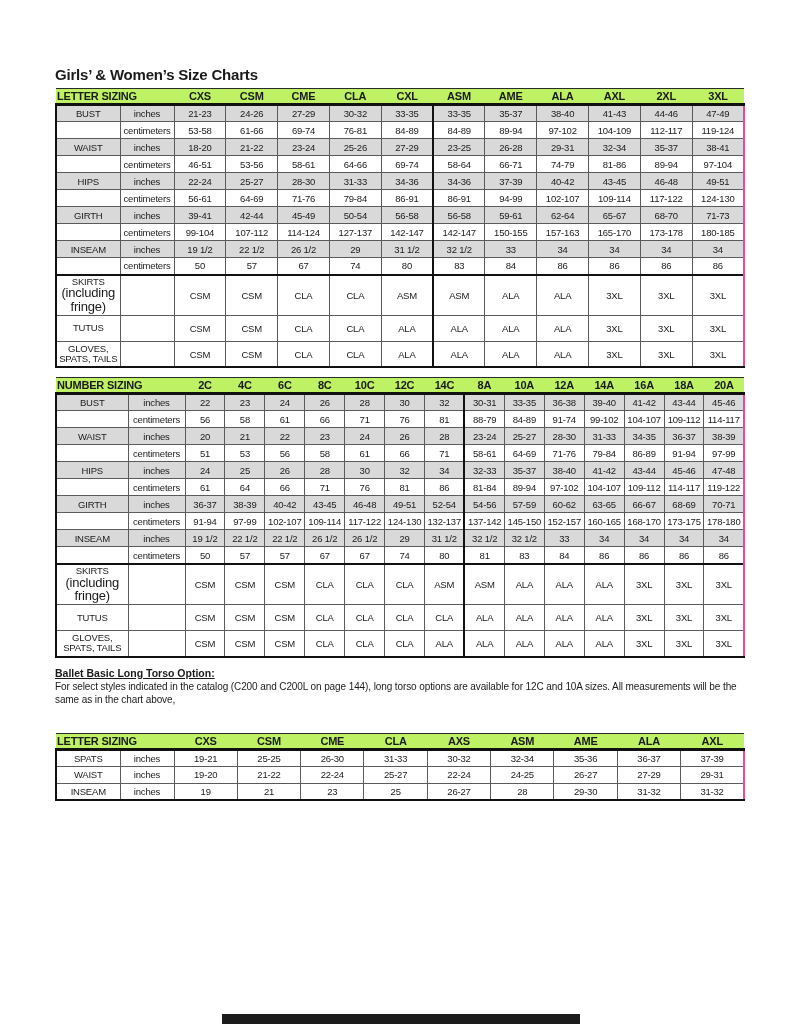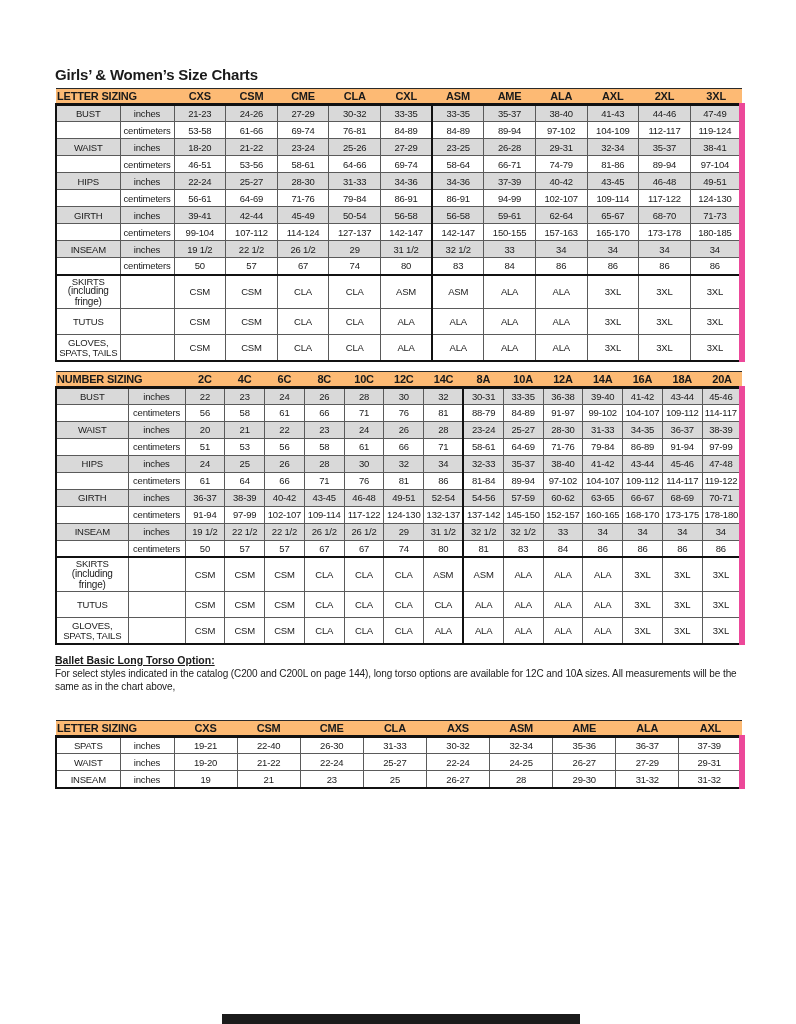--- a/index.html
+++ b/index.html
@@ -31,39 +31,39 @@
   }
   
   table.chart thead th {
     border:0;
     border-top:1.5px solid #2a2a2a;
     border-bottom:3px solid #111;
     font-size:11px;
     font-weight:bold;
     letter-spacing:-0.2px;
     height:14px;
-    background:#fdba74;
+    background:#bef264;
   }
   table.chart thead th.corner { text-align:left; padding-left:1px; }
   
   table.chart tbody td {
     border:1px solid #5a5a5a;
     font-size:9.5px;
     height:17px;
     letter-spacing:-0.2px;
   }
   table.chart tbody td:first-child { border-left:2px solid #111; }
-  table.chart tbody td:last-child  { border-right:6px solid #ec4899; }
+  table.chart tbody td:last-child  { border-right:2px solid #ec4899; }
   table.chart tbody tr:last-child td { border-bottom:2.5px solid #111; }
   table.chart tbody tr.shaded td { background:#d9d9d9; }
   table.chart tbody td.dv { border-left:2.5px solid #111; }
   table.chart tbody tr.g-first td { border-top:2.5px solid #111; }
   table.chart tbody tr.g td { height:26px; }
   table.chart tbody tr.g td.lbl { line-height:1.05; white-space:normal; }
-  table.chart td .sub { display:block; font-size:10px; }
+  table.chart td .sub { display:block; font-size:13px; }
   col.c-lbl  { width:64px; }
   col.c-unit { width:54px; }
   table.t2 col.c-lbl { width:72px; }
   table.t2 col.c-unit { width:57px; }
 
   .note { margin-top:2px; margin-bottom:27px; }
   .note-title { font-size:10.5px; font-weight:bold; text-decoration:underline; margin-bottom:1px; }
   .note-line { font-size:10px; line-height:1.32; letter-spacing:-0.1px; }
 
   .scan-bar { position:absolute; left:222px; top:1014px; width:358px; height:10px; background:#1b1b1b; }
@@ -368,21 +368,21 @@
           <td>centimeters</td>
           <td>56</td>
           <td>58</td>
           <td>61</td>
           <td>66</td>
           <td>71</td>
           <td>76</td>
           <td>81</td>
           <td class="dv">88-79</td>
           <td>84-89</td>
-          <td>91-97</td>
+          <td>91-74</td>
           <td>99-102</td>
           <td>104-107</td>
           <td>109-112</td>
           <td>114-117</td>
         </tr>
         <tr class="shaded">
           <td class="lbl">WAIST</td>
           <td>inches</td>
           <td>20</td>
           <td>21</td>
@@ -614,21 +614,21 @@
           <th>AME</th>
           <th>ALA</th>
           <th>AXL</th>
         </tr>
       </thead>
       <tbody>
         <tr>
           <td class="lbl">SPATS</td>
           <td>inches</td>
           <td>19-21</td>
-          <td>22-40</td>
+          <td>25-25</td>
           <td>26-30</td>
           <td>31-33</td>
           <td>30-32</td>
           <td>32-34</td>
           <td>35-36</td>
           <td>36-37</td>
           <td>37-39</td>
         </tr>
         <tr>
           <td class="lbl">WAIST</td>

